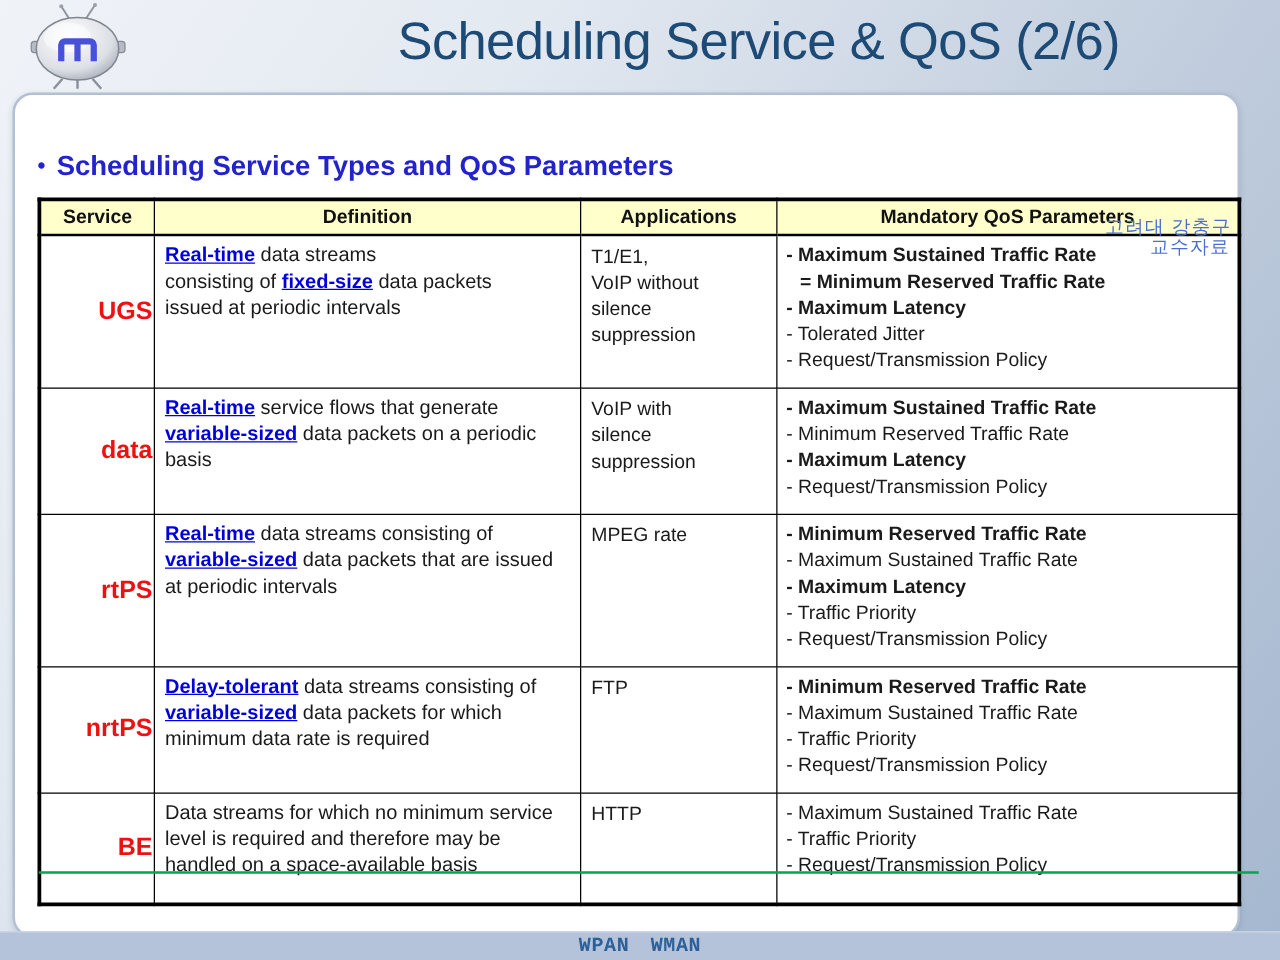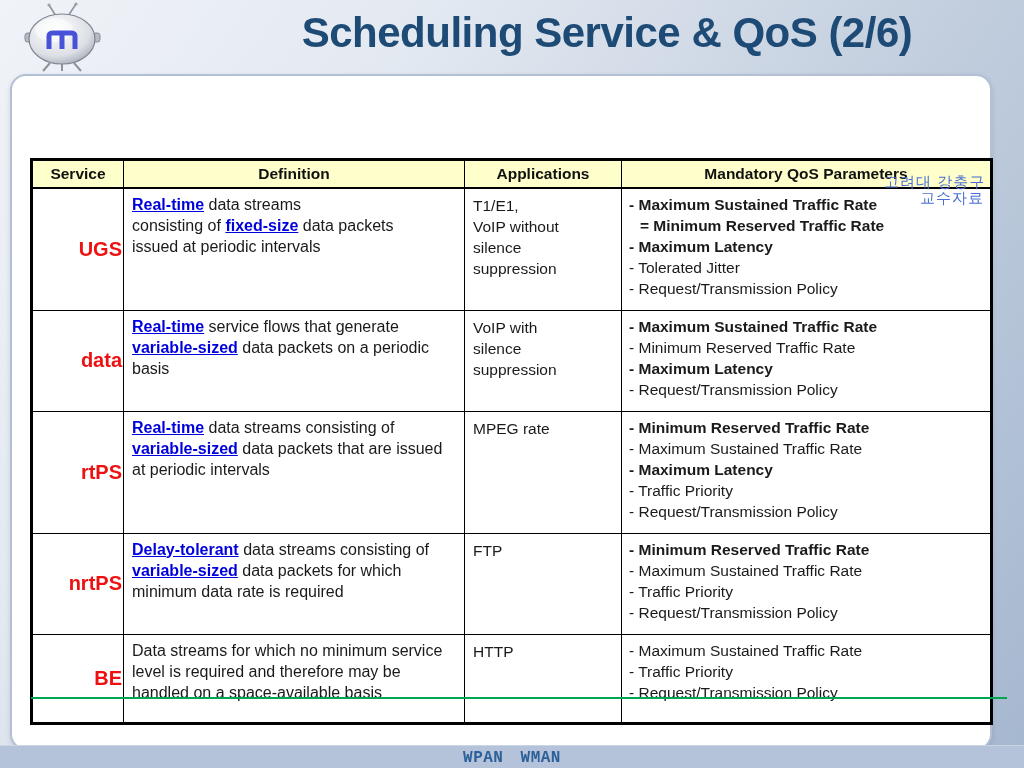--- a/index.html
+++ b/index.html
@@ -2,21 +2,21 @@
 <html style="--title-text: #1E4B76; --heading-text: #2323CC; --keyword-text: #0000DD; --service-text: #EE1111; --table-header-bg: #FFFFCC; --body-text: #1A1A1A; --footer-bg: #B5C3DA; --footer-text: #2D6098; --divider-green: #00A651; --watermark-text: #4A6FD0;"><head>
 <meta charset="utf-8">
 <style>
   html,body{margin:0;padding:0;width:1024px;height:768px;overflow:hidden;
     font-family:"Liberation Sans","DejaVu Sans",sans-serif;}
   .slide{position:relative;width:1024px;height:768px;
     background:linear-gradient(125deg,#f0f3f8 0%,#e3e9f1 28%,#c2cede 62%,#a5b7cf 100%);}
 
   
   .title{position:absolute;left:200px;right:10px;top:4px;height:58px;line-height:58px;
-    text-align:center;font-size:42px;font-weight:bold;letter-spacing:-0.5px;
+    text-align:center;font-size:42px;font-weight:normal;letter-spacing:-0.5px;
     color:var(--title-text);}
   .logo{position:absolute;left:16px;top:2px;}
 
   
   .panel{position:absolute;left:10px;top:74px;width:978px;height:672px;background:#ffffff;
     border:2px solid #b3c0d3;border-radius:16px;box-shadow:0 2px 5px rgba(40,60,90,.15);}
 
   
   .heading{position:absolute;left:30px;top:120px;font-size:22px;font-weight:bold;
     color:var(--heading-text);}
@@ -78,20 +78,23 @@
     <path d="M34 61 l-7 8 M58 61 l7 8 M46 62 v7" stroke="#8b929c" stroke-width="2" fill="none"></path>
     <ellipse cx="46" cy="37" rx="33" ry="25" fill="url(#gBody)" stroke="#7f8690" stroke-width="1.2"></ellipse>
     <ellipse cx="38" cy="28" rx="19" ry="12" fill="#ffffff" opacity="0.5"></ellipse>
     <path d="M33 47 V34 a3 3 0 0 1 3-3 h20 a3 3 0 0 1 3 3 v13 M46 47 V31" stroke="#4752d8" stroke-width="5" fill="none"></path>
   </svg>
 
   <div class="title">Scheduling Service &amp; QoS (2/6)</div>
 
   <div class="panel"></div>
 
+  <div class="heading">
+    <span class="bullet">•</span><span>Scheduling Service Types and QoS Parameters</span>
+  </div>
 
   <table class="qos-table">
     <colgroup>
       <col style="width:92px">
         <col style="width:341px">
         <col style="width:157px">
         <col style="width:370px">
     </colgroup>
     <thead>
       <tr id="thead-row">

